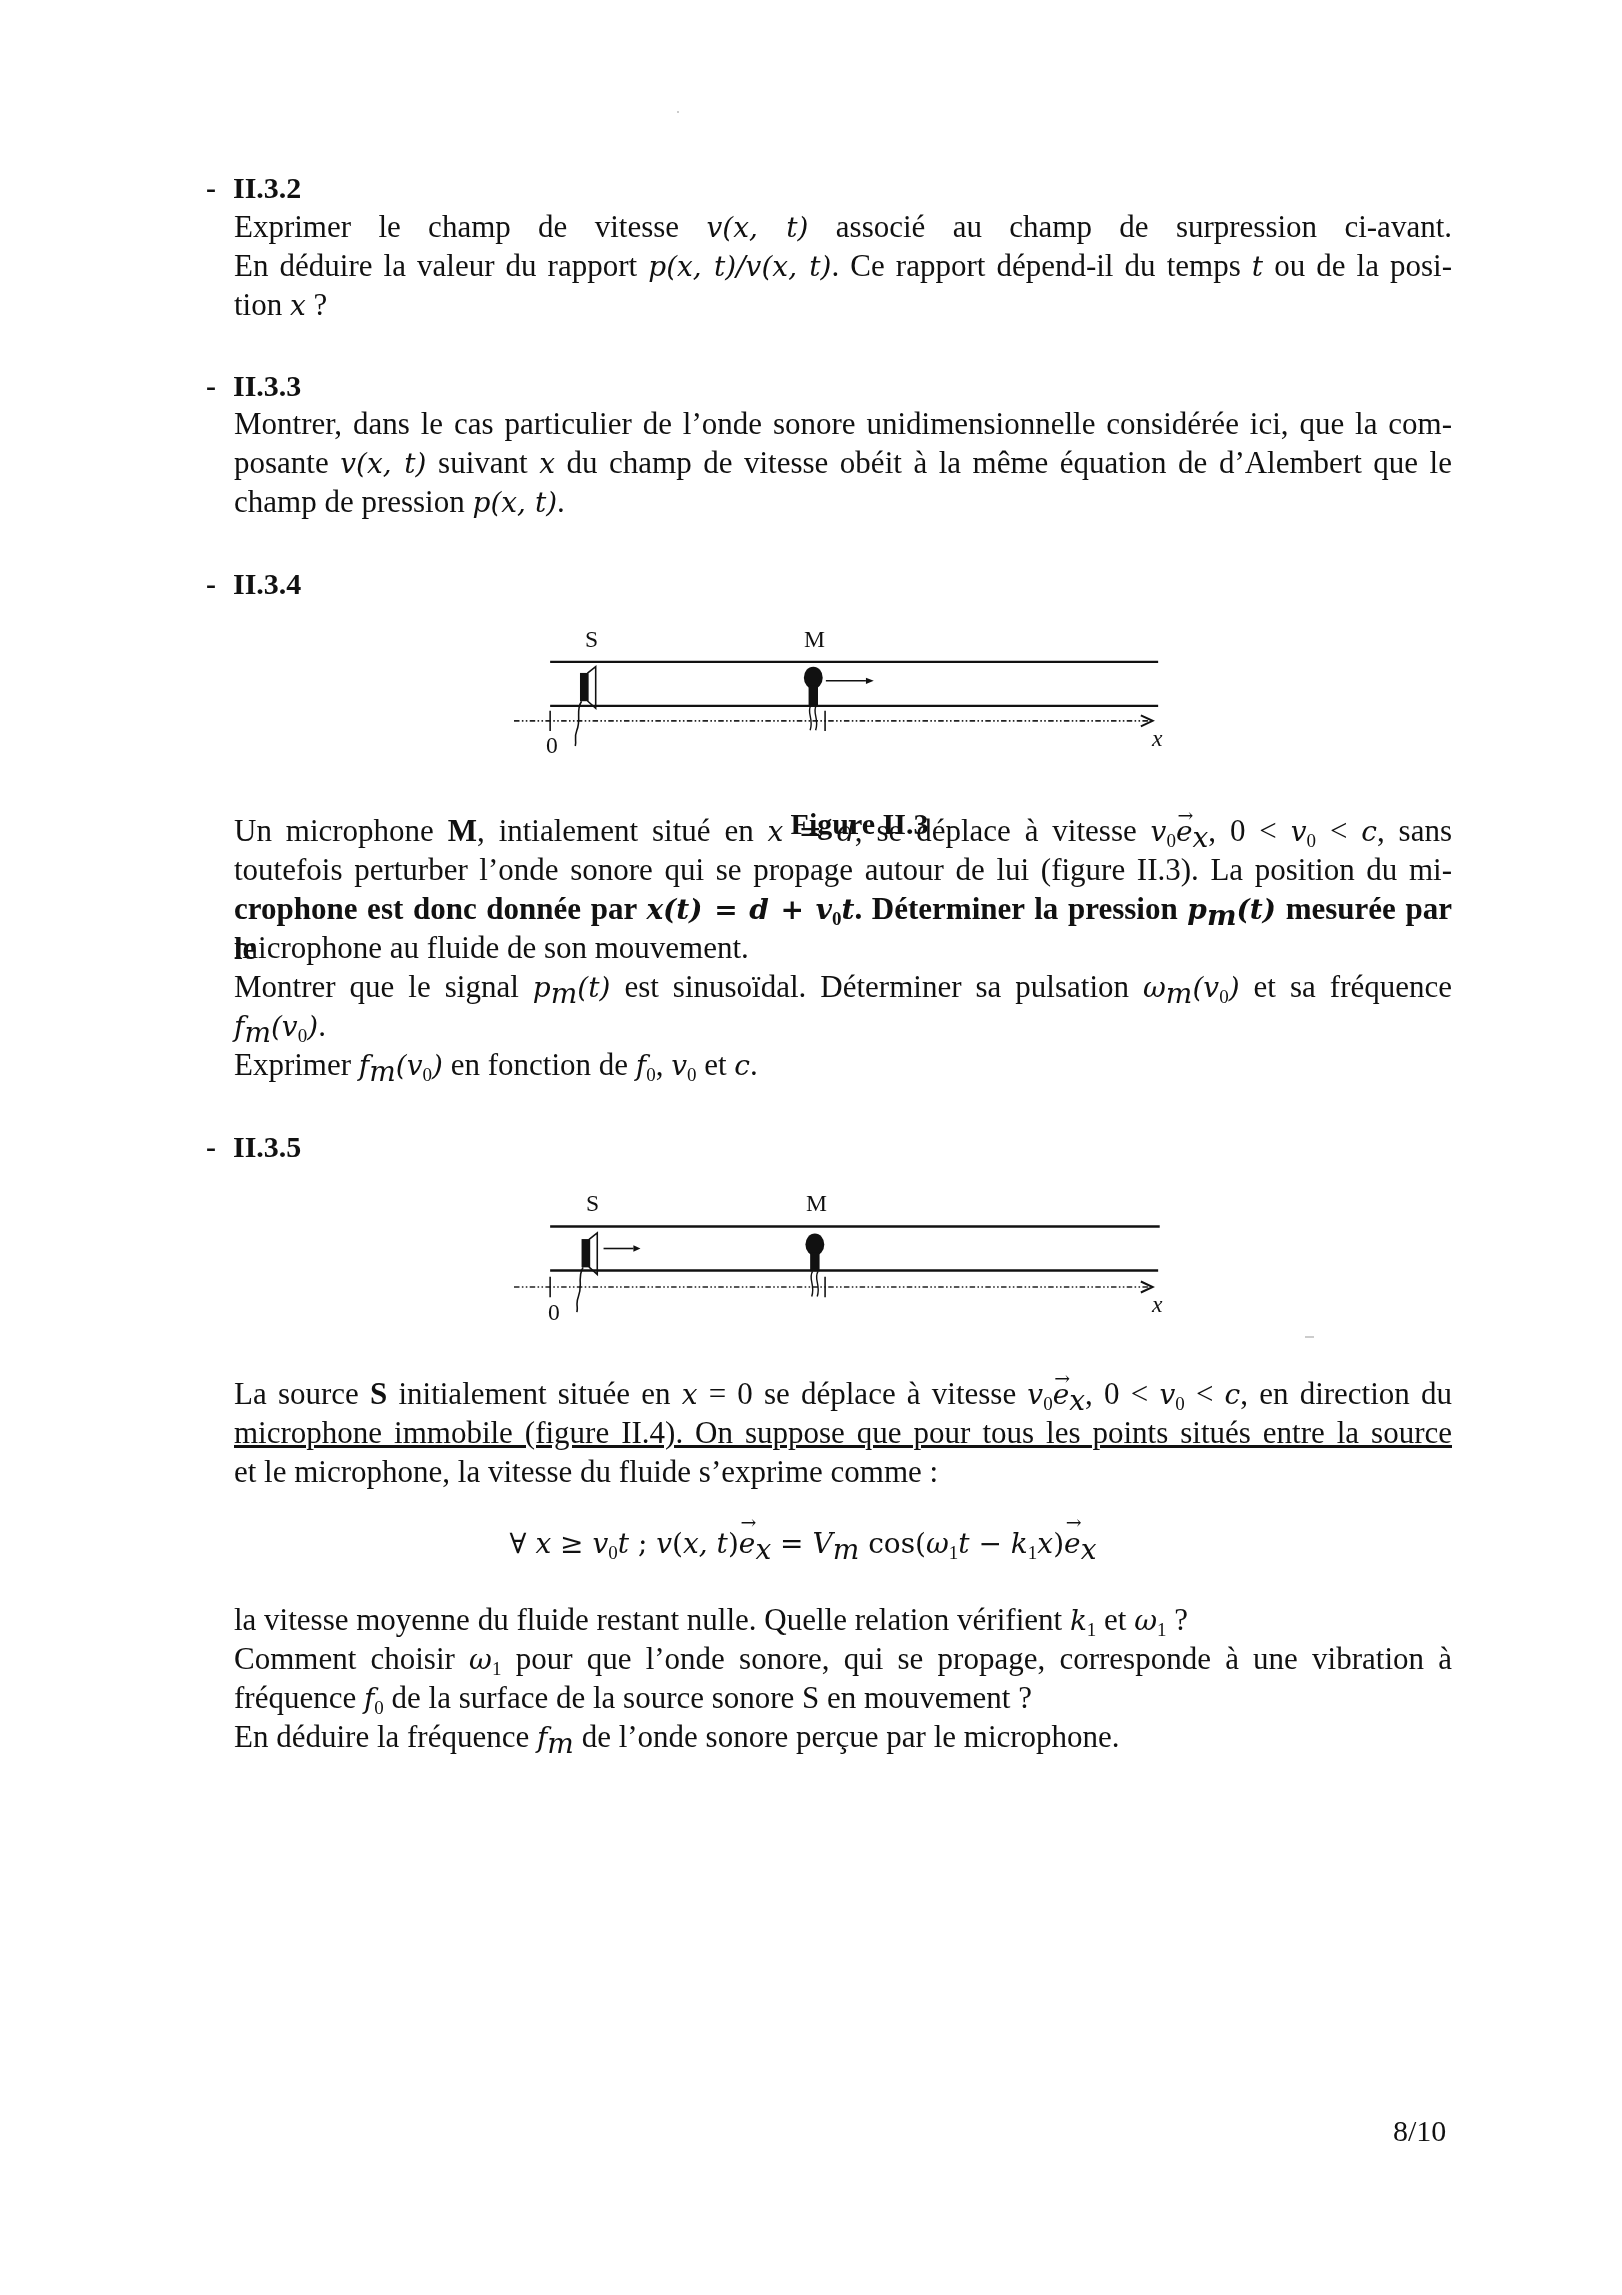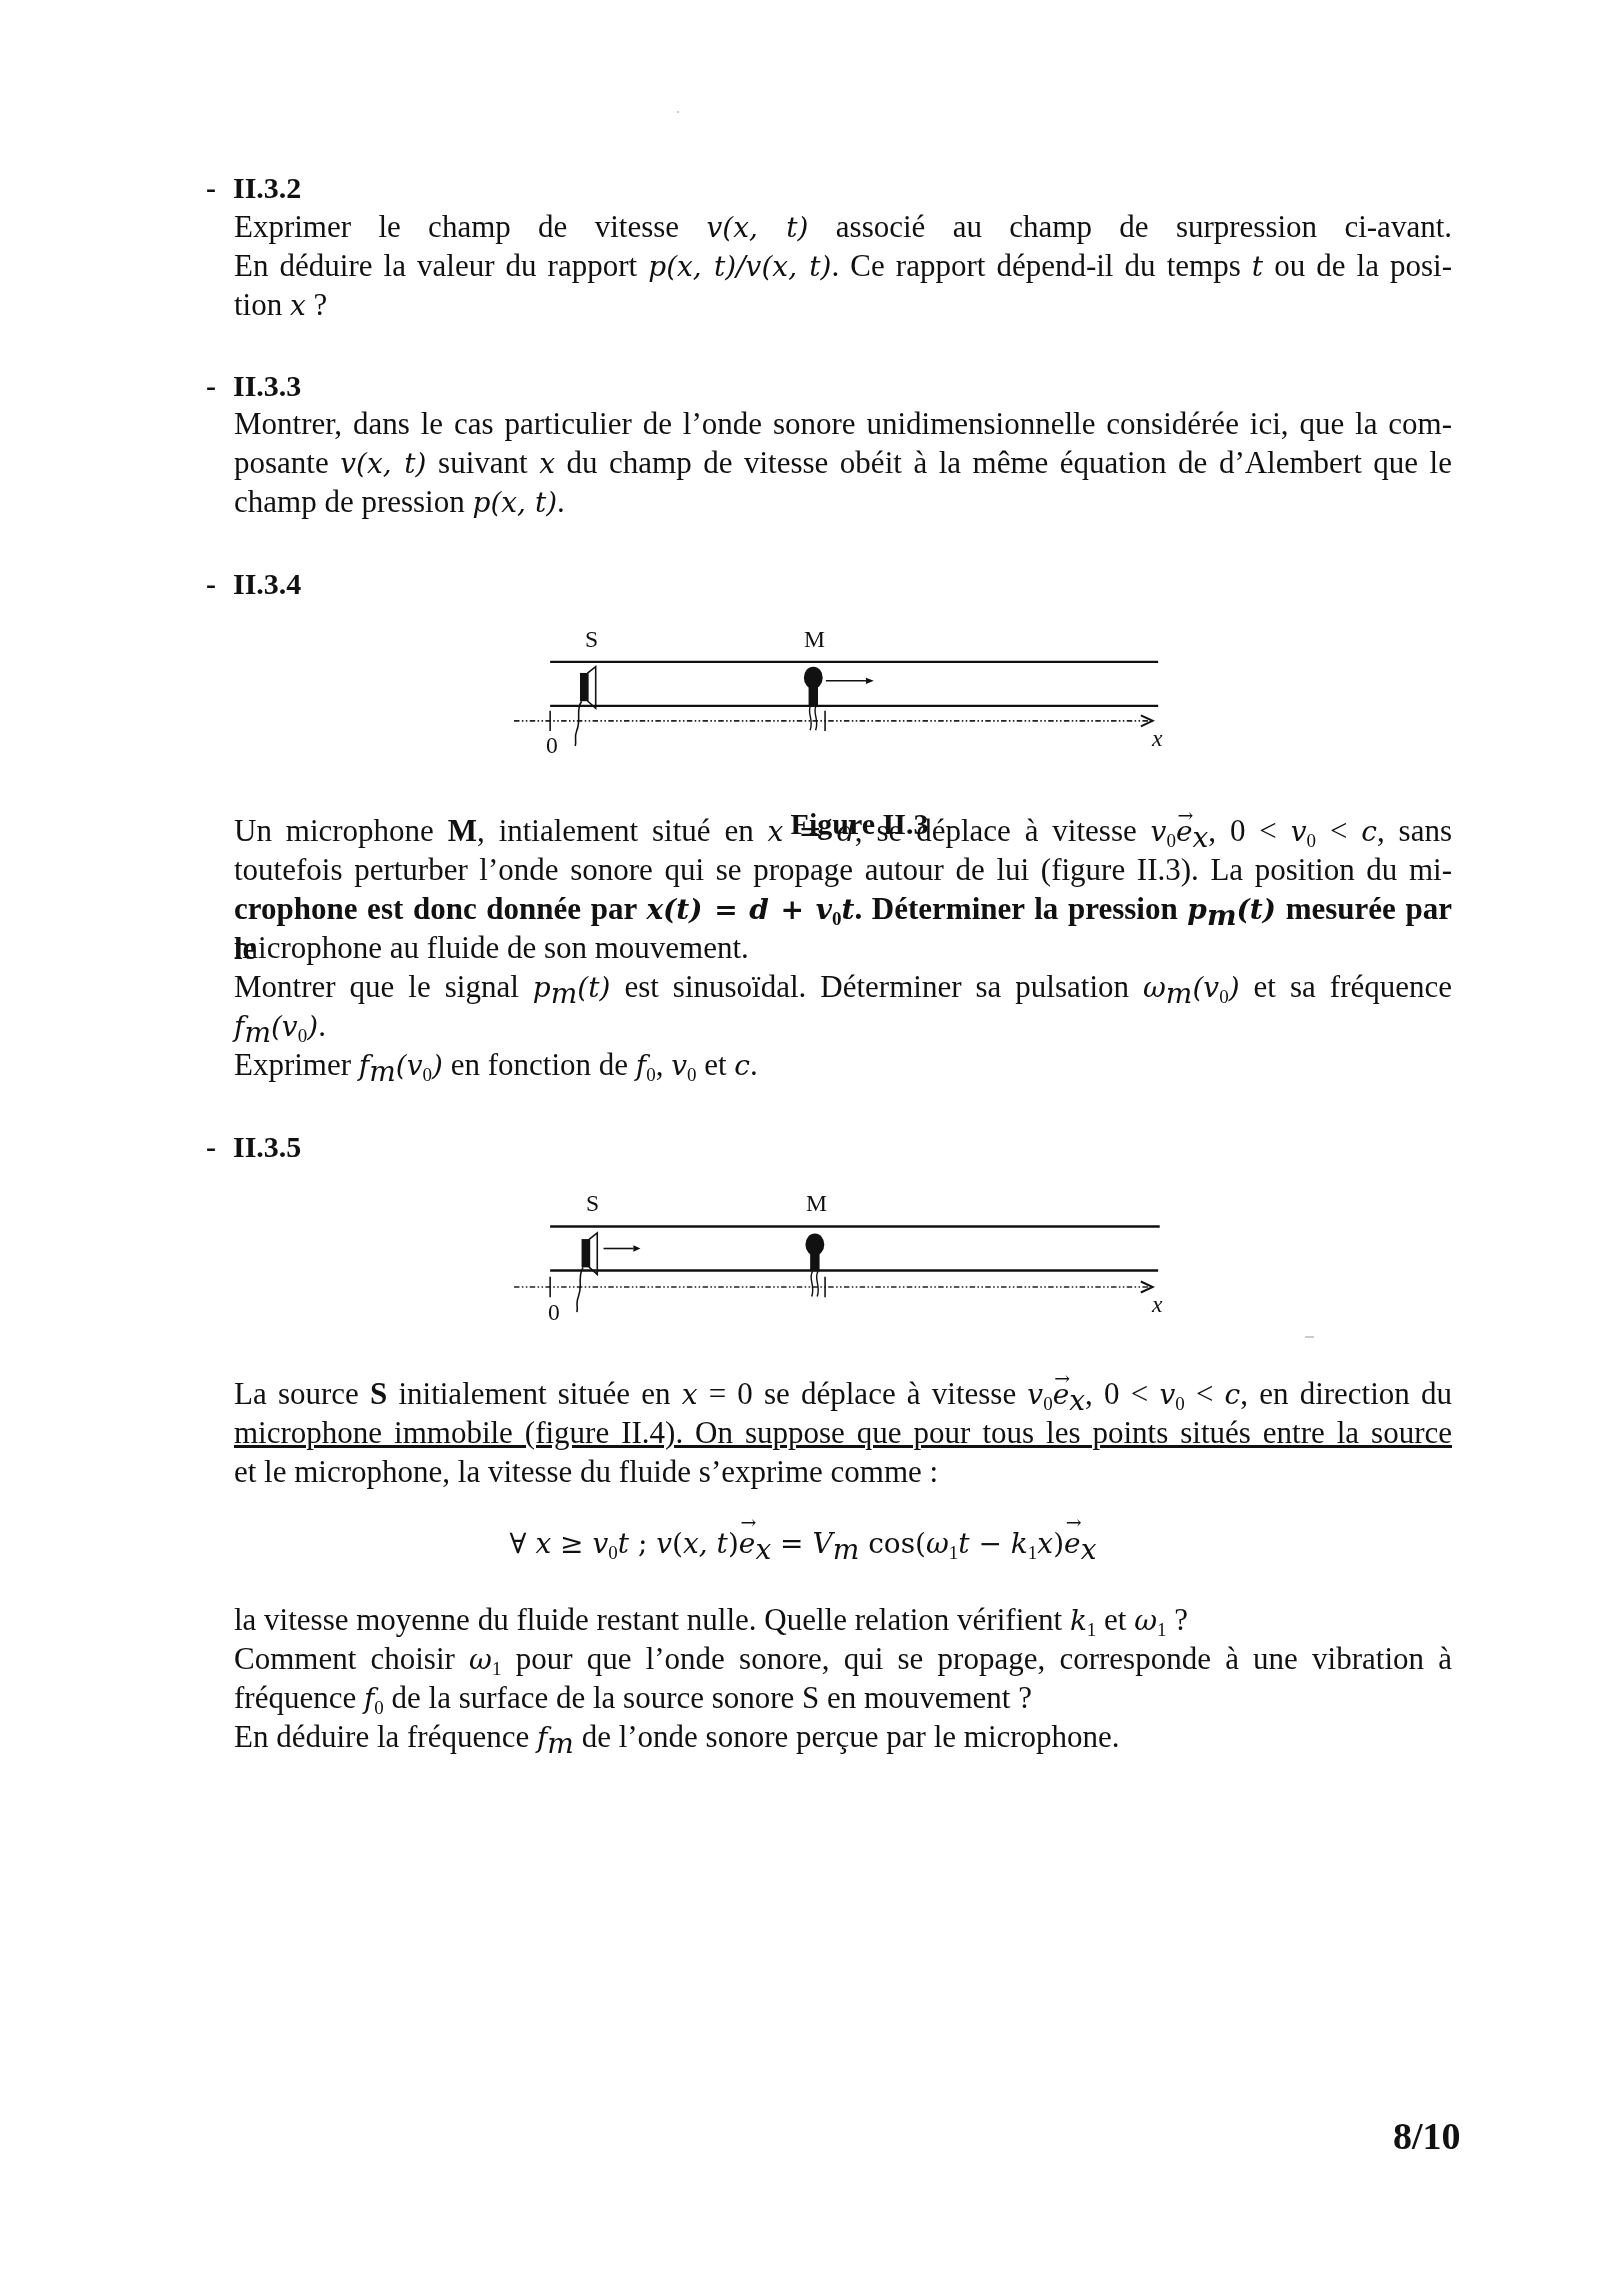--- a/index.html
+++ b/index.html
@@ -36,21 +36,21 @@
   .figure { position: absolute; left: 514px; width: 652px; height: 118px; }
   .figure svg { position: absolute; left: 0; top: 0; overflow: visible; }
   .fig-label { position: absolute; font-size: 23.6px; }
   .fig-label.it { font-style: italic; }
   .equation {
     position: absolute; left: 12px; width: 1582px; text-align: center;
     font-size: 31px;
   }
   .page-number {
     position: absolute; left: 1393px; top: 2114px;
-    font-size: 38px; font-weight: bold;
+    font-size: 30px; font-weight: normal;
   }
   .speck { position: absolute; background: #cccccc; }
 </style>
 </head>
 <body>
 
 <div class="page">
 
   <div class="section-head" style="top:171px;">
     <span class="dash">-</span><span>II.3.2</span>

